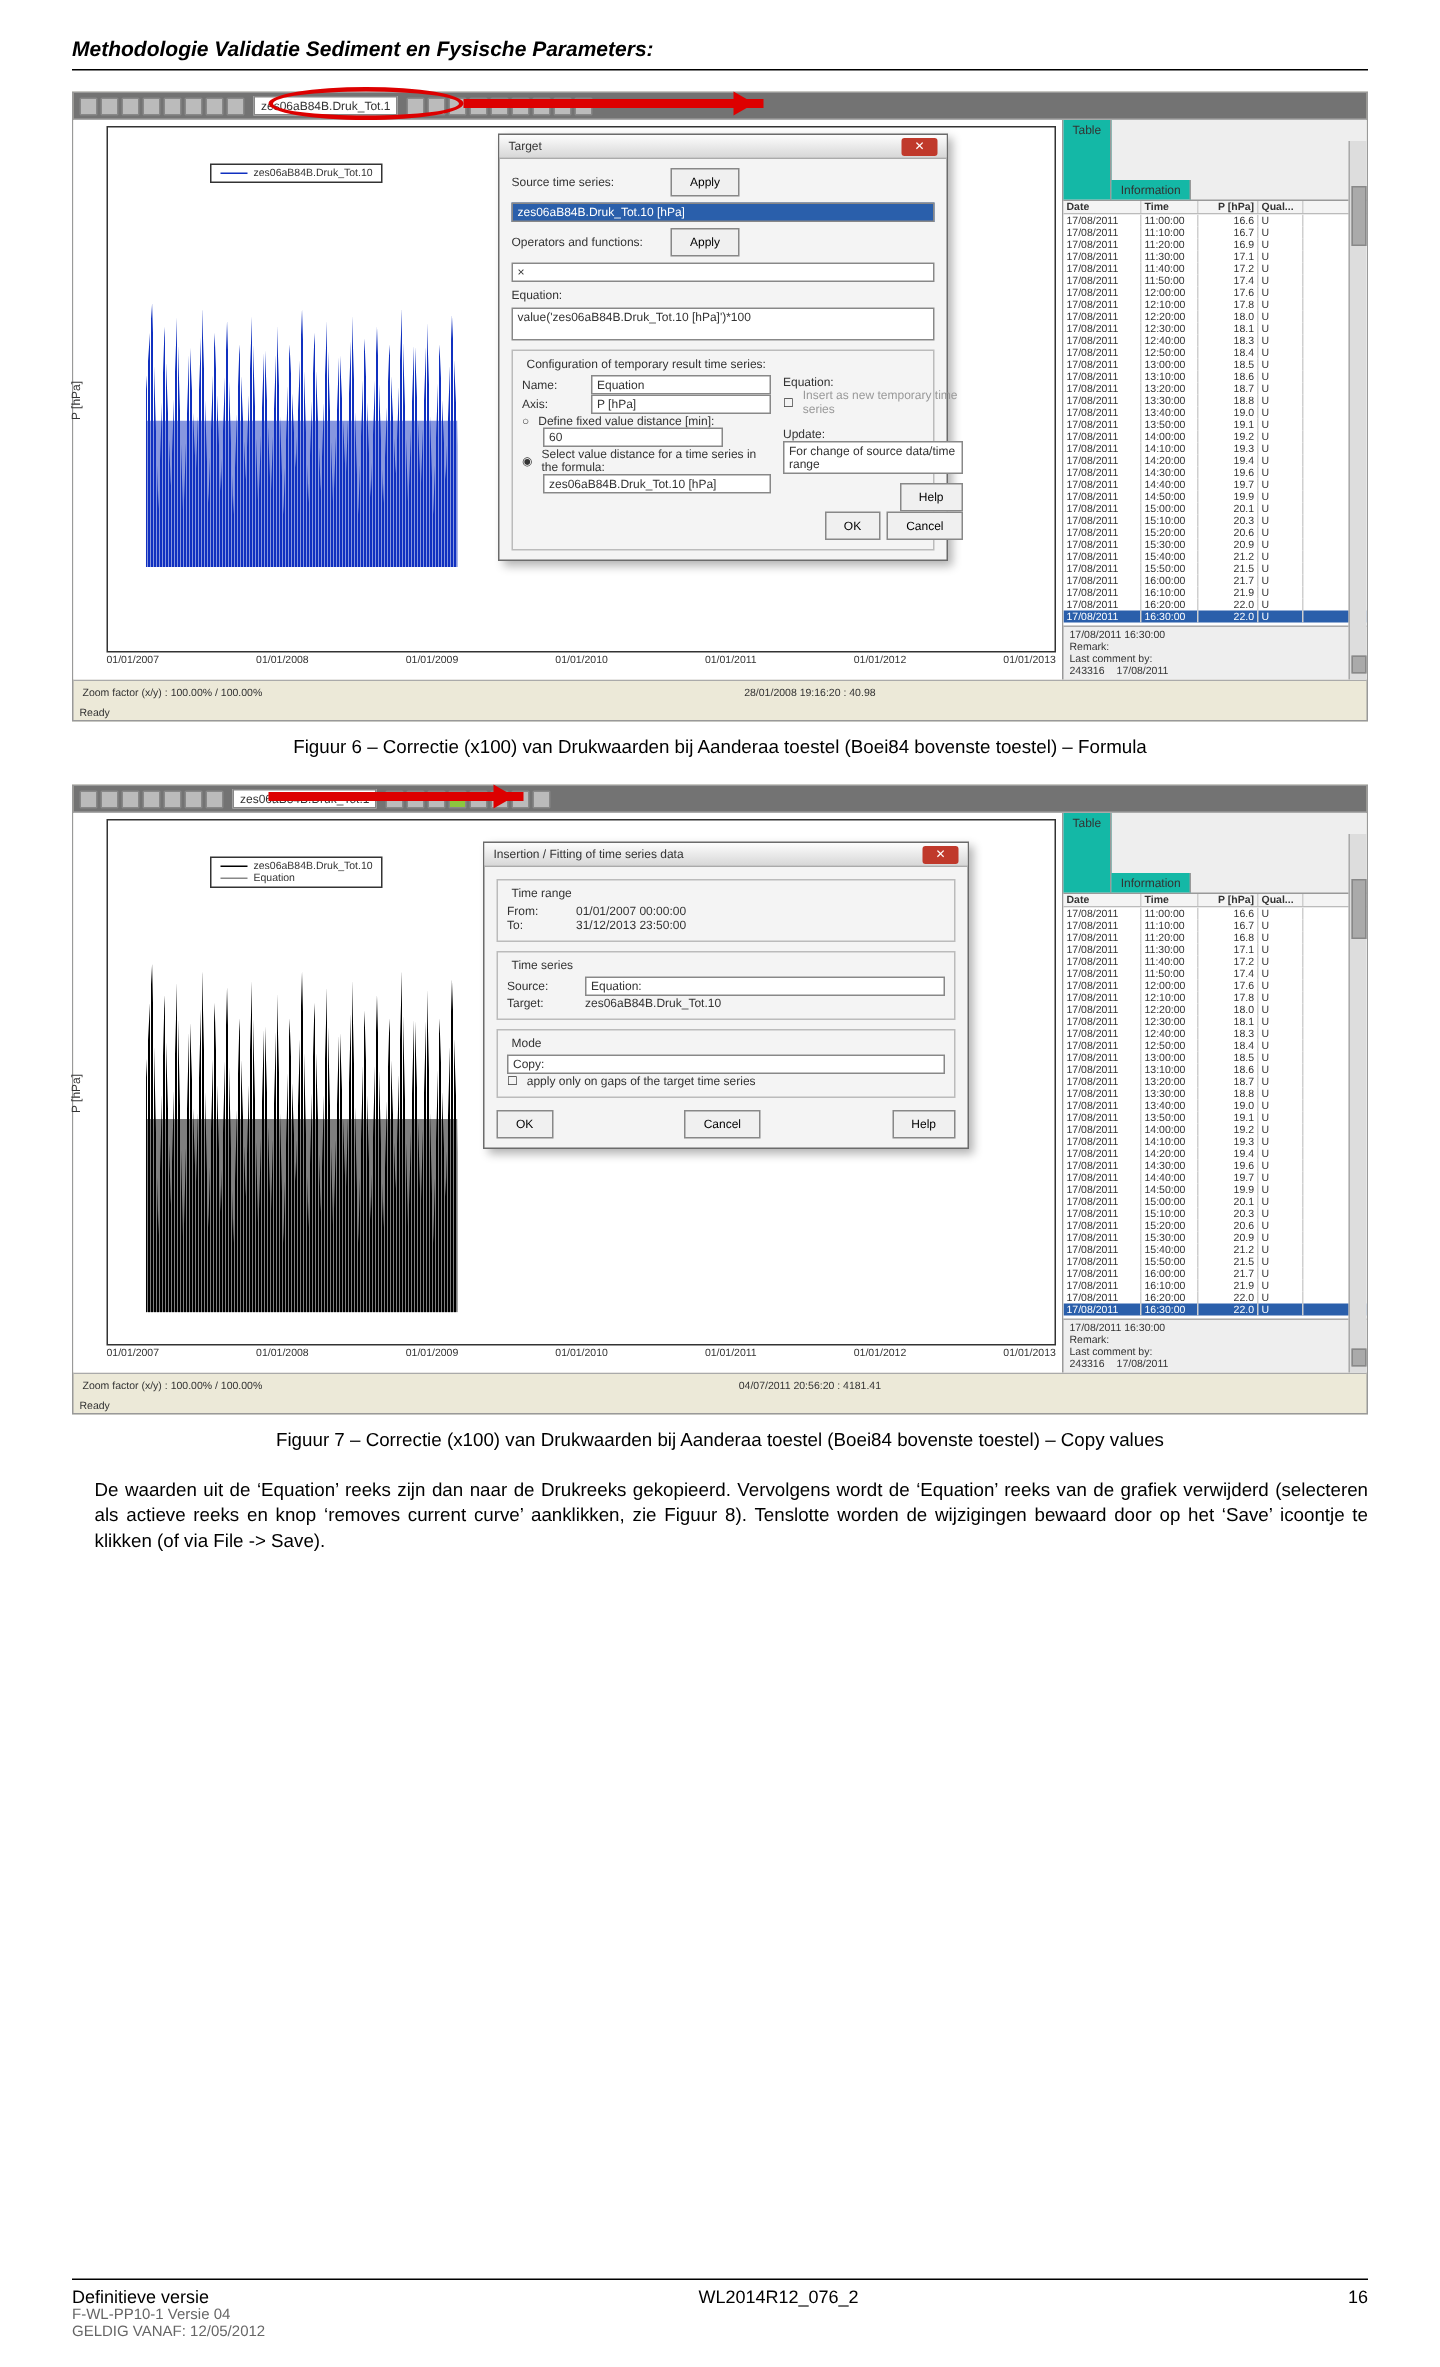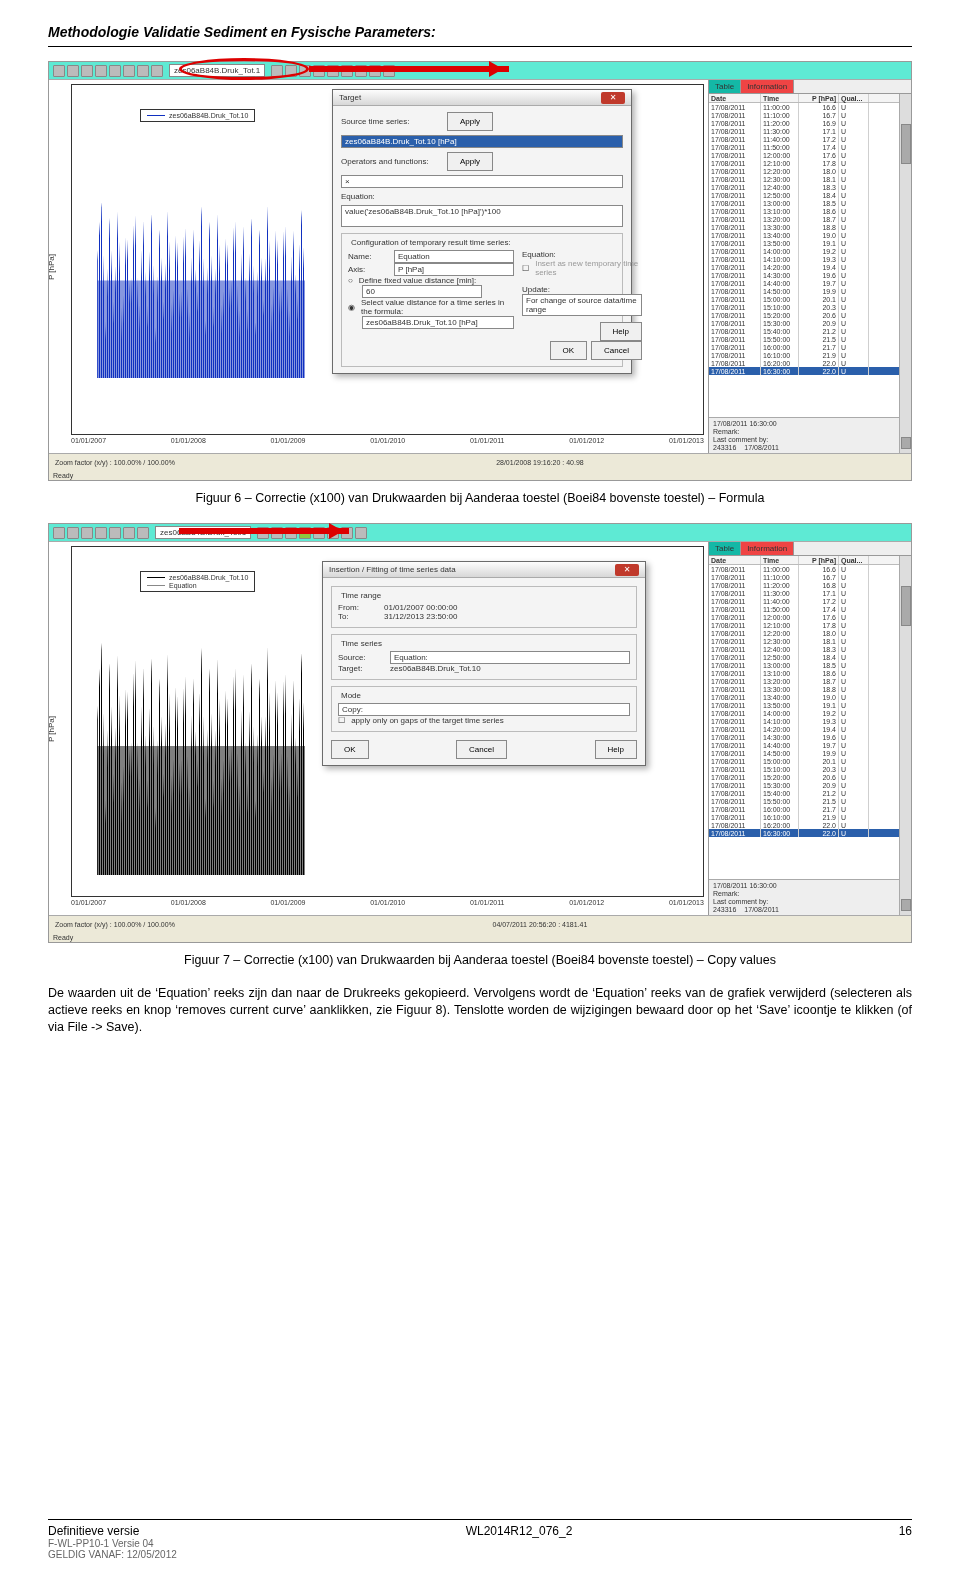--- a/index.html
+++ b/index.html
@@ -2,21 +2,21 @@
 <html><head>
 <meta charset="utf-8">
 <style>
   * { box-sizing: border-box; margin: 0; padding: 0; }
   html, body { width: 960px; font-family: Arial, sans-serif; background: #fff; color: #000; }
   .page { width: 960px; padding: 24px 48px 30px 48px; min-height: 1578px; position: relative; }
   .header-title { font-size: 14px; font-weight: bold; margin-bottom: 6px; font-style: italic; }
   .header-rule { border: none; border-top: 1.5px solid #000; margin-bottom: 14px; }
 
   .screenshot { border: 1px solid #999; background: #ece9d8; width: 100%; height: 420px; position: relative; margin-bottom: 10px; display: flex; flex-direction: column; font-size: 8px; color: #333; }
-  .ss-toolbar { height: 18px; display: flex; align-items: center; padding: 0 4px; gap: 2px; border-bottom: 1px solid #aaa; background: #5eead4; position: relative; }
+  .ss-toolbar { height: 18px; display: flex; align-items: center; padding: 0 4px; gap: 2px; border-bottom: 1px solid #aaa; background: #737373; position: relative; }
   .ss-toolbar .tb-ico { width: 12px; height: 12px; background: #bbb; border: 1px solid #888; border-radius: 1px; }
   .ss-toolbar .series-box { padding: 1px 4px; border: 1px solid #888; background: #fff; margin-left: 4px; margin-right: 4px; }
   .red-ellipse { position: absolute; border: 3px solid #d00; border-radius: 50%; width: 130px; height: 22px; top: -4px; left: 130px; pointer-events: none; }
   .red-arrow { position: absolute; width: 200px; height: 6px; background: #d00; top: 4px; left: 260px; }
   .red-arrow::after { content: ''; position: absolute; right: -2px; top: -5px; border: 8px solid transparent; border-left: 14px solid #d00; }
 
   .ss-body { flex: 1; display: flex; background: #fff; }
   .ss-plot-area { flex: 1; position: relative; background: #fff; padding: 4px 4px 4px 22px; }
   .y-axis-label { position: absolute; left: 2px; top: 50%; transform: translate(-50%, -50%) rotate(-90deg); font-size: 8px; transform-origin: center; }
   .plot-inner { width: 100%; height: calc(100% - 14px); border: 1px solid #333; position: relative; background: #fff; overflow: hidden; }
@@ -40,37 +40,37 @@
   .dlg-row { display: flex; align-items: center; gap: 6px; }
   .dlg-row .lbl { width: 100px; }
   .dlg-btn { background: #f0f0f0; border: 1px solid #888; padding: 4px 12px; font-size: 8px; cursor: default; }
   .dlg-input { background: #fff; border: 1px solid #888; padding: 1px 3px; font-size: 8px; flex: 1; min-width: 120px; }
   .dlg-group { border: 1px solid #bbb; padding: 4px 6px 6px 6px; margin-top: 2px; }
   .dlg-group-title { font-size: 8px; margin-top: -9px; margin-bottom: 3px; background: #f4f4f4; padding: 0 3px; display: inline-block; }
 
   .data-panel { width: 203px; border-left: 1px solid #999; background: #eee; display: flex; flex-direction: column; position: relative; }
   .data-tabs { display: flex; border-bottom: 1px solid #999; font-size: 8px; }
   .data-tabs .tab { padding: 2px 6px; border-right: 1px solid #999; background: #14b8a6; }
-  .data-tabs .tab.inactive { background: #ef4444; }
+  .data-tabs .tab.inactive { background: #14b8a6; margin-top: 40px; }
   .data-header { display: flex; font-weight: bold; font-size: 7px; border-bottom: 1px solid #bbb; background: #f4f4f4; }
   .data-header div, .data-row div { padding: 0.5px 2px; border-right: 1px solid #cfcfcf; }
   .col-date { width: 52px; } .col-time { width: 38px; } .col-p { width: 40px; text-align: right; } .col-q { width: 30px; }
   .data-rows { flex: 1; overflow: hidden; background: #fff; }
   .data-row { display: flex; font-size: 7px; }
   .data-row.hl { background: #2a5fab; color: #fff; }
   .scroll-square { position: absolute; right: 0; top: 14px; bottom: 0; width: 12px; background:#ddd; border-left:1px solid #aaa;}
   .scroll-thumb { position:absolute; top:30px; width:10px; left:1px; height:40px; background:#aaa; border:1px solid #888; }
   .scroll-thumb.bot { top:auto; bottom:4px; height:12px; }
 
   .data-panel-footer { border-top:1px solid #aaa; padding:2px 4px; font-size:7px; display:flex; flex-direction:column; gap:1px; }
 
   .ss-footer { height: 18px; border-top: 1px solid #aaa; display: flex; align-items: center; font-size: 7px; justify-content: space-between; padding: 0 6px; }
 
   .figure-caption { text-align: center; font-size: 12.5px; margin: 6px 0 18px 0; }
-  .body-text { font-size: 12.5px; text-align: justify; line-height: 1.35; margin-bottom: 12px; }
+  .body-text { font-size: 12.5px; text-align: justify; line-height: 1.35; margin-bottom: 12px; margin-left: 15px; }
 
   .page-footer { position: absolute; left: 48px; right: 48px; bottom: 18px; border-top: 1.5px solid #000; padding-top: 4px; }
   .pf-line { display: flex; justify-content: space-between; font-size: 12px; }
   .pf-small { font-size: 10px; color: #666; }
 </style>
 </head>
 <body>
 
 <div class="page">
   <div class="header-title">Methodologie Validatie Sediment en Fysische Parameters:</div>

